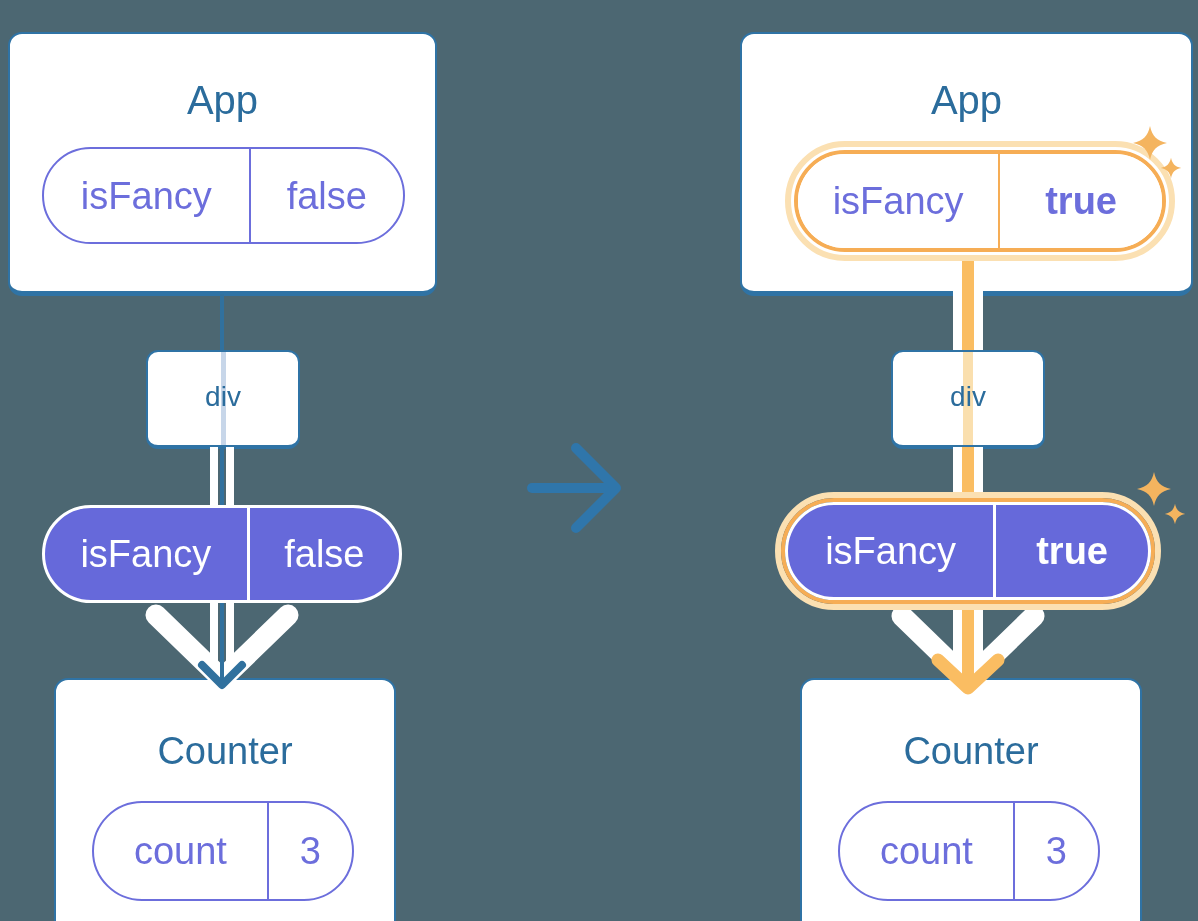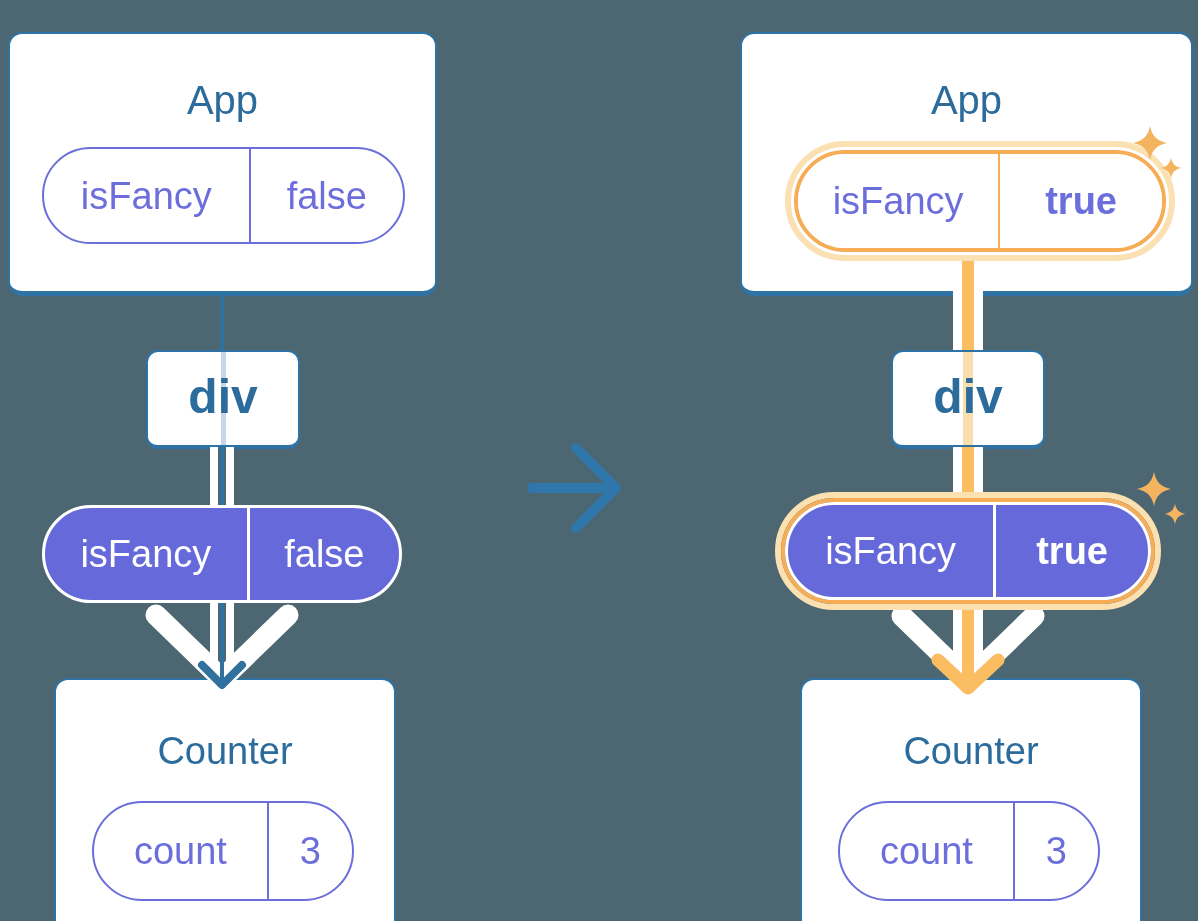--- a/index.html
+++ b/index.html
@@ -38,21 +38,21 @@
         border-radius:54px;overflow:hidden;color:var(--purple);}
   .ring .pill-inner .cell{display:flex;align-items:center;justify-content:center;font-size:38px;}
   .ring .pill-inner .cell + .cell{border-left:2.5px solid var(--orange-ring);}
   .ring .pill-solid-inner{position:static;width:100%;height:100%;border-radius:54px;}
 
   .edge{position:absolute;background:var(--line-blue);}
   .thru-line{position:absolute;top:0;bottom:0;}
   .thru-line.blue{left:calc(50% - 2.5px);width:5px;background:var(--faded-blue);}
   .thru-line.peach{left:calc(50% - 5px);width:10px;background:var(--faded-peach);}
   .div-label{position:absolute;left:0;right:0;top:0;bottom:4px;display:flex;
-        align-items:center;justify-content:center;font-size:48px;font-weight:700;
+        align-items:center;justify-content:center;font-size:28px;font-weight:400;
         color:var(--heading);}
 
   .pipe{position:absolute;}
   .pipe.cool{width:24px;background:linear-gradient(to right,
         #fff 0 8px,transparent 8px 10px,var(--line-blue) 10px 14px,
         transparent 14px 16px,#fff 16px 24px);}
   .pipe.warm{width:30px;background:linear-gradient(to right,
         #fff 0 9px,var(--orange-line) 9px 21px,#fff 21px 30px);}
 
   svg{position:absolute;display:block;}

